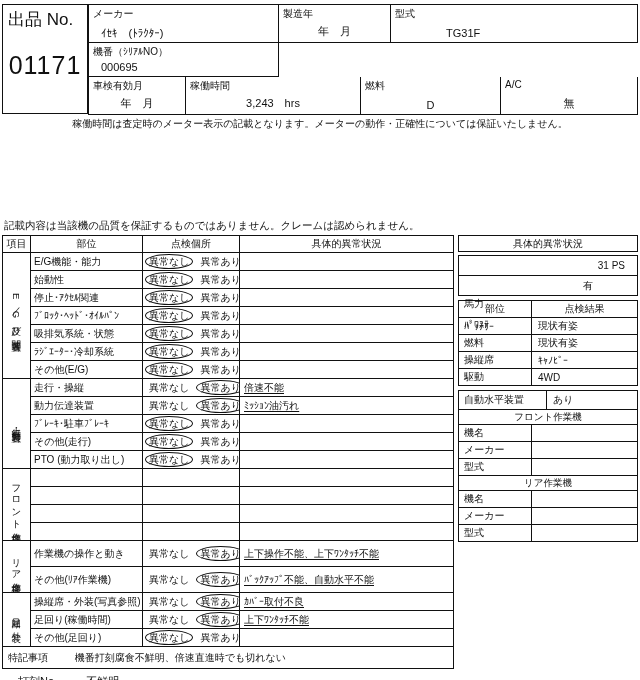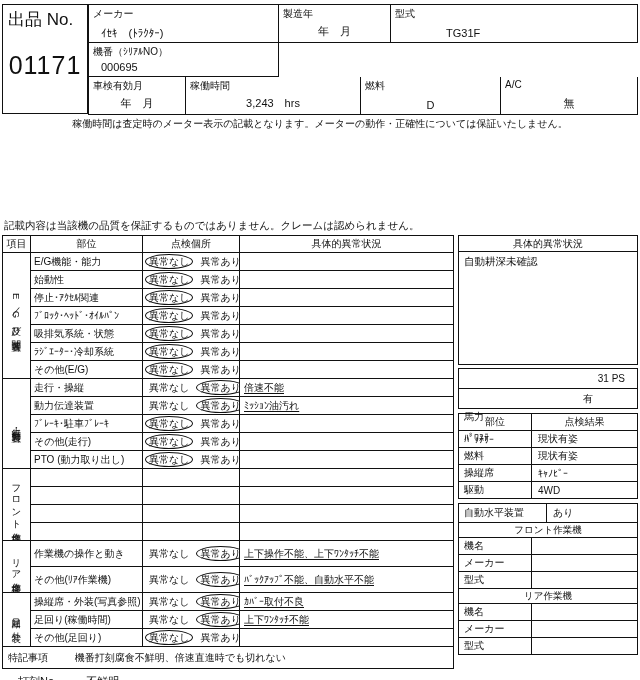--- a/index.html
+++ b/index.html
@@ -269,23 +269,20 @@
         </tfoot>
       </table>
       <div class="stamp-line">
         <span>打刻No.</span>
         <span class="stamp-value">不鮮明</span>
       </div>
     </div>
 
     <div class="right-panel">
       <div class="rp-header">具体的異常状況</div>
-      <div class="rp-abnormal">
-        <span>自動耕深未確認</span>
-      </div>
 
       <div class="rp-row h21 gap3">
         <div class="rp-label w118">馬力</div>
         <div class="rp-val right">31 PS</div>
       </div>
       <div class="rp-row h21">
         <div class="rp-label w118">ﾊﾟﾜｽﾃ</div>
         <div class="rp-val">有</div>
       </div>
 

